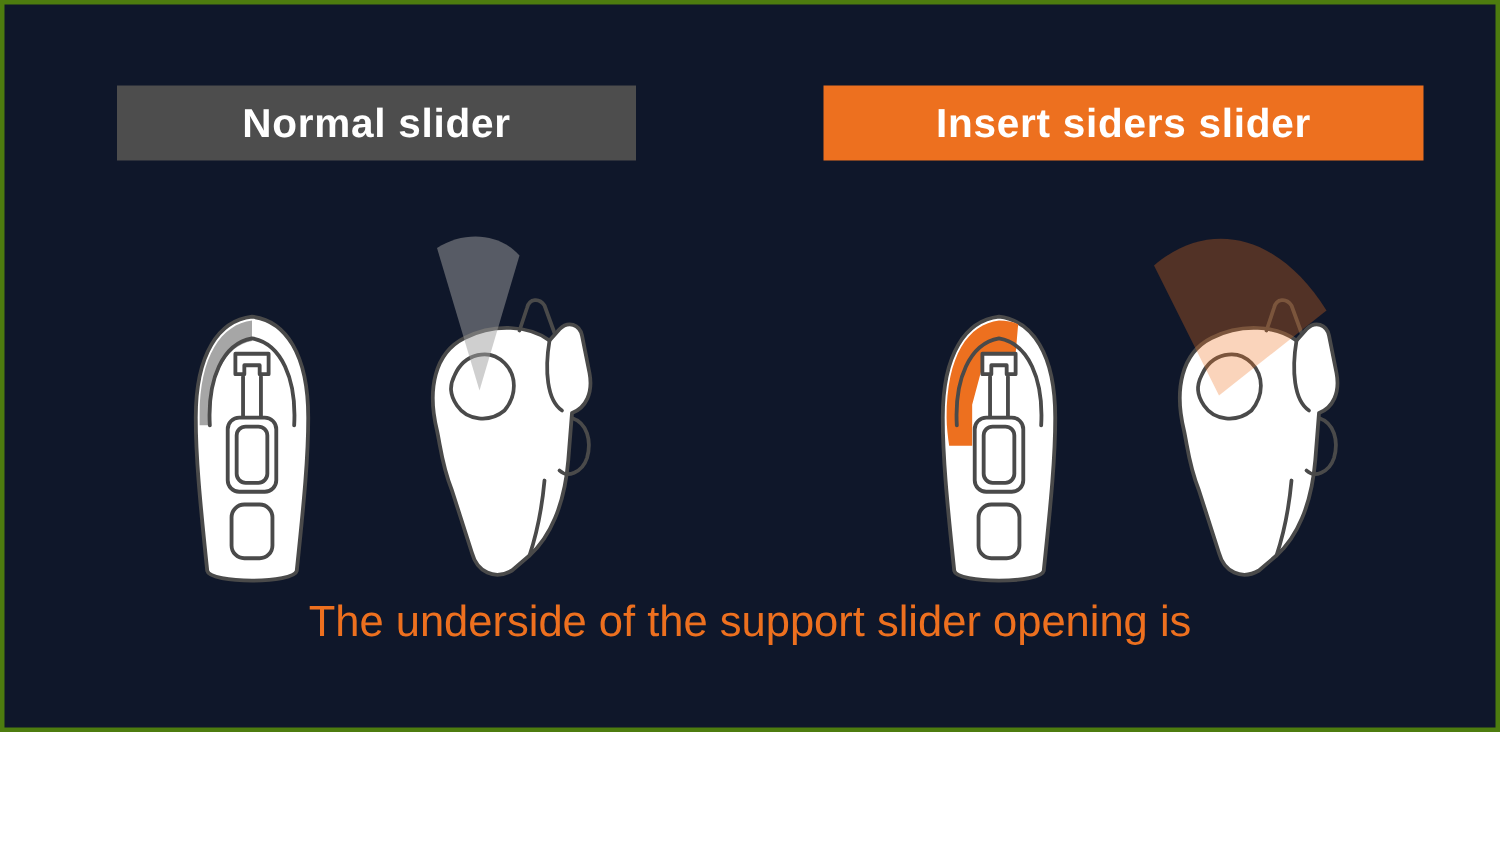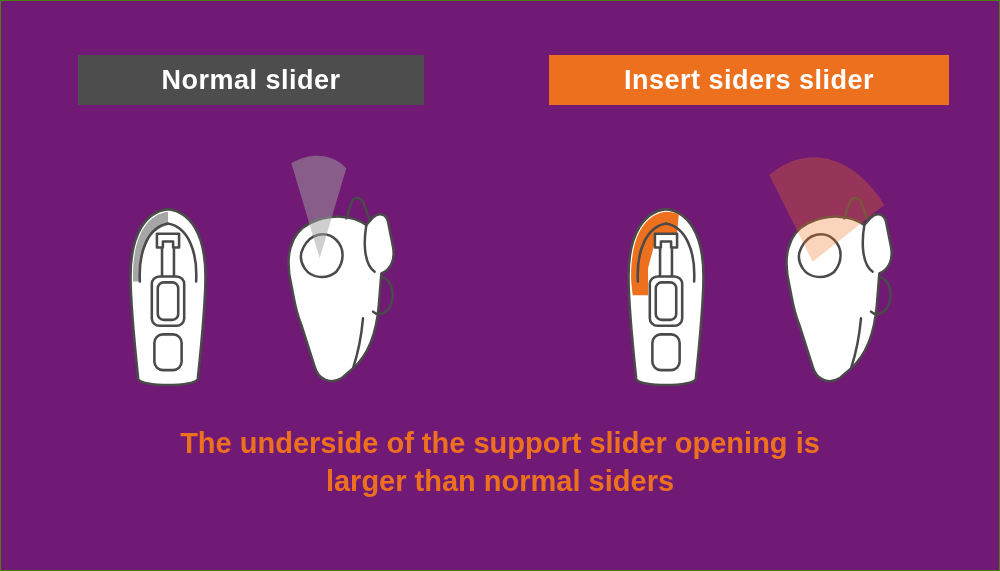--- a/index.html
+++ b/index.html
@@ -1,36 +1,36 @@
 <!DOCTYPE html>
 <html><head>
 <meta charset="utf-8">
 <style>
   * { box-sizing: border-box; }
   html, body { margin: 0; padding: 0; background: #fff; }
   .page {
-    width: 1000px; height: 571px;
-    background: #701a75;
-    border: 1px solid #4d7c0f;
+    width: 1000px; height: 488px;
+    background: #0f172a;
+    border: 3px solid #4d7c0f;
     font-family: "Liberation Sans", sans-serif;
     overflow: hidden;
   }
   .panels { display: flex; justify-content: center; gap: 56px; padding-top: 54px; }
   .column { width: 442px; display: flex; flex-direction: column; align-items: center; }
   .banner {
     height: 50px; display: flex; align-items: center; justify-content: center;
     color: #ffffff; font-weight: bold; font-size: 27px; letter-spacing: 0.5px;
   }
   .banner.dark   { width: 346px; background: #4d4d4d; }
   .banner.orange { width: 400px; background: #ed701f; }
   .figures { display: flex; align-items: flex-start; gap: 16px; margin-top: 40px; }
   .front-fig { margin-top: 36px; }
   .caption {
-    margin-top: 30px; text-align: center;
-    color: #ed701f; font-weight: bold; font-size: 29px; line-height: 1.3;
+    text-align: center;
+    color: #ed701f; font-weight: normal; font-size: 29px; line-height: 1.3;
   }
   
   .fw { fill: #ffffff; stroke: #4a4a4a; stroke-width: 3; stroke-linejoin: round; }
   .ln { fill: none;    stroke: #4a4a4a; stroke-width: 3; stroke-linecap: round; stroke-linejoin: round; }
 </style>
 </head>
 <body>
 
 <div class="page">
 
@@ -95,16 +95,15 @@
           <path fill-opacity="0.3" d="M28,36 C70,0 126,8 166,72 L80,140 Z" fill="#ed701f"></path>
         </svg>
 
       </div>
     </div>
 
   </div>
 
   <div class="caption">
     <div>The underside of the support slider opening is</div>
-    <div>larger than normal siders</div>
   </div>
 
 </div>
 
 </body></html>

